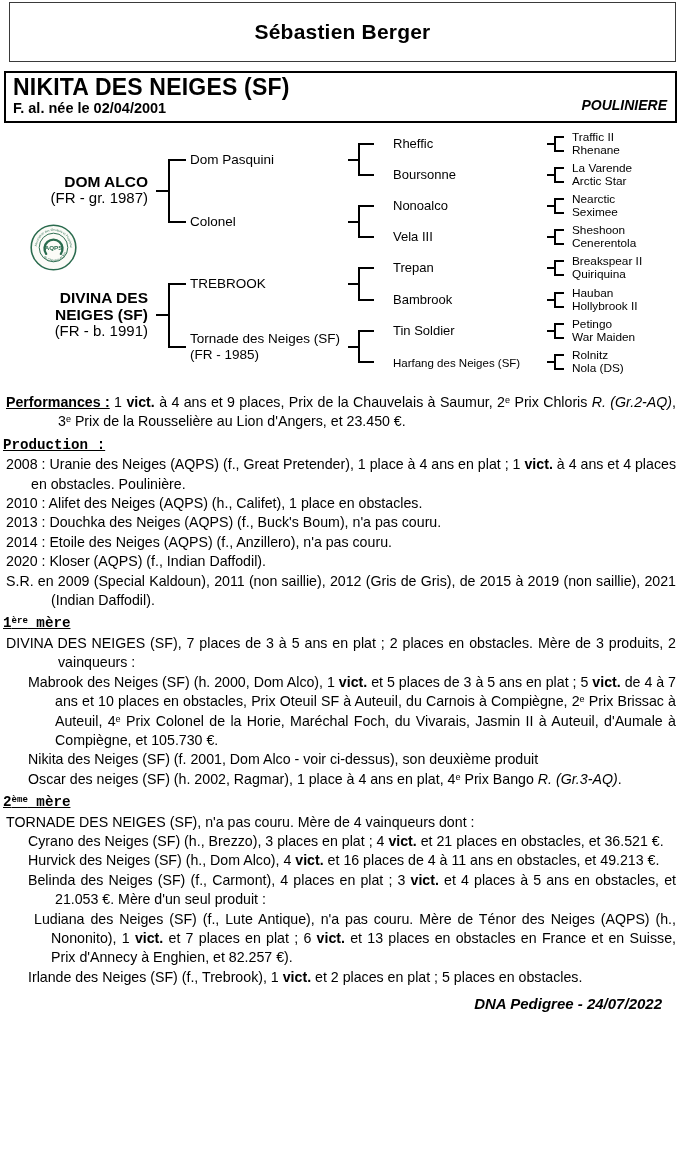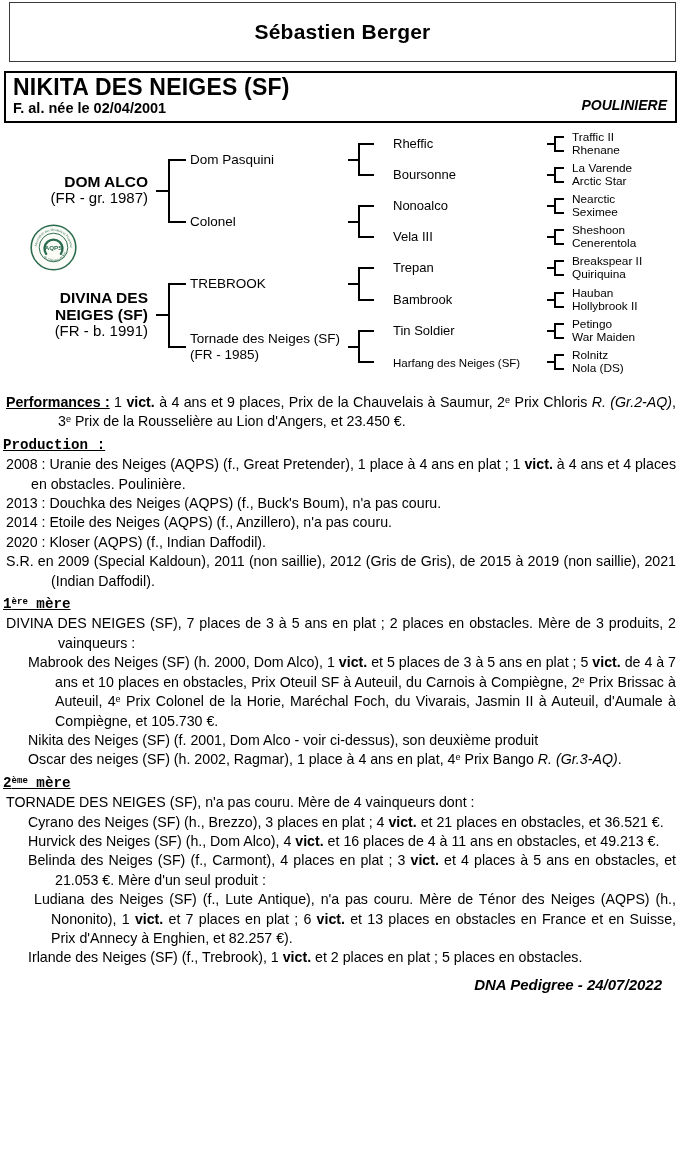--- a/index.html
+++ b/index.html
@@ -198,20 +198,21 @@
   <div class="brk brkS" style="top:230px;height:16px">
       <i></i>
     </div>
 </section>
 
 <main class="bodytext">
   <p class="hang"><span class="hu">Performances :</span><span><span> 1 </span><span class="b">vict.</span><span> à 4 ans et 9 places, Prix de la Chauvelais à Saumur, 2</span><sup>e</sup><span> Prix Chloris </span><span class="i">R. (Gr.2-AQ)</span><span>, 3</span><sup>e</sup><span> Prix de la Rousselière au Lion d'Angers, et 23.450 €.</span></span></p>
 
   <h3 class="sect">Production :</h3>
   <p class="prod"><span>2008 : Uranie des Neiges (AQPS) (f., Great Pretender), 1 place à 4 ans en plat ; 1 </span><span class="b">vict.</span><span> à 4 ans et 4 places en obstacles. Poulinière.</span></p>
+  <p class="prod"><span>2010 : Alifet des Neiges (AQPS) (h., Califet), 1 place en obstacles.</span></p>
   <p class="prod"><span>2013 : Douchka des Neiges (AQPS) (f., Buck's Boum), n'a pas couru.</span></p>
   <p class="prod"><span>2014 : Etoile des Neiges (AQPS) (f., Anzillero), n'a pas couru.</span></p>
   <p class="prod"><span>2020 : Kloser (AQPS) (f., Indian Daffodil).</span></p>
   <p class="sr"><span>S.R. en 2009 (Special Kaldoun), 2011 (non saillie), 2012 (Gris de Gris), de 2015 à 2019 (non saillie), 2021 (Indian Daffodil).</span></p>
 
   <h3 class="sect"><span>1</span><sup>ère</sup><span> mère</span></h3>
   <p class="hang"><span>DIVINA DES NEIGES (SF), 7 places de 3 à 5 ans en plat ; 2 places en obstacles. Mère de 3 produits, 2 vainqueurs :</span></p>
   <p class="sub1"><span>Mabrook des Neiges (SF) (h. 2000, Dom Alco), 1 </span><span class="b">vict.</span><span> et 5 places de 3 à 5 ans en plat ; 5 </span><span class="b">vict.</span><span> de 4 à 7 ans et 10 places en obstacles, Prix Oteuil SF à Auteuil, du Carnois à Compiègne, 2</span><sup>e</sup><span> Prix Brissac à Auteuil, 4</span><sup>e</sup><span> Prix Colonel de la Horie, Maréchal Foch, du Vivarais, Jasmin II à Auteuil, d'Aumale à Compiègne, et 105.730 €.</span></p>
   <p class="sub1"><span>Nikita des Neiges (SF) (f. 2001, Dom Alco - voir ci-dessus), son deuxième produit</span></p>
   <p class="sub1"><span>Oscar des neiges (SF) (h. 2002, Ragmar), 1 place à 4 ans en plat, 4</span><sup>e</sup><span> Prix Bango </span><span class="i">R. (Gr.3-AQ)</span><span>.</span></p>

